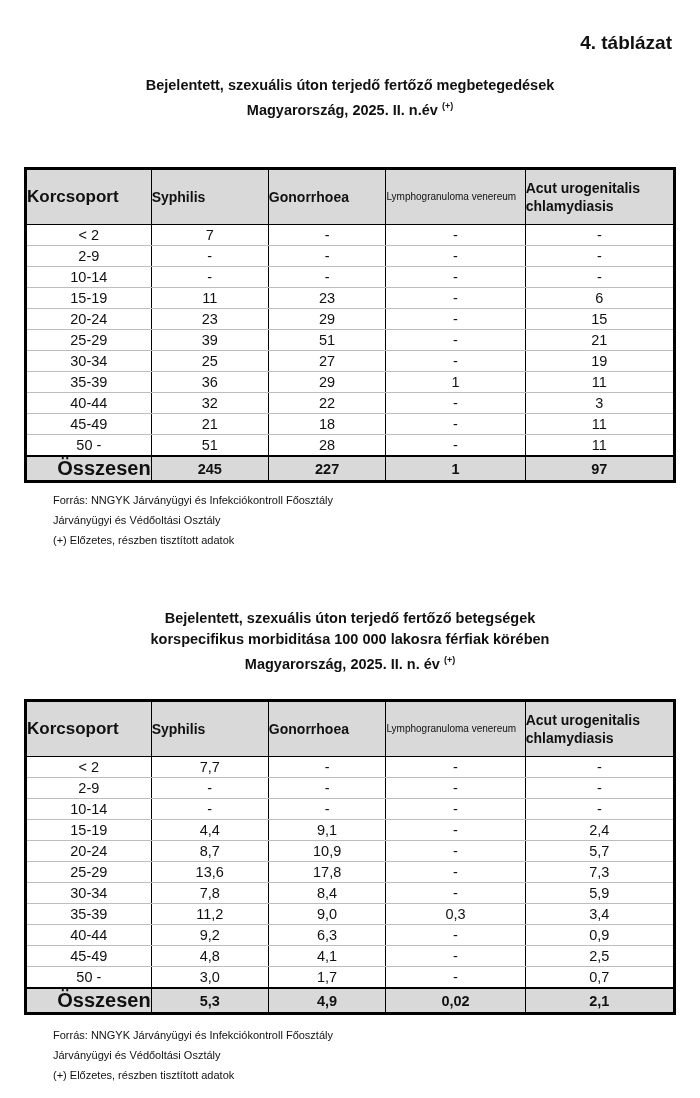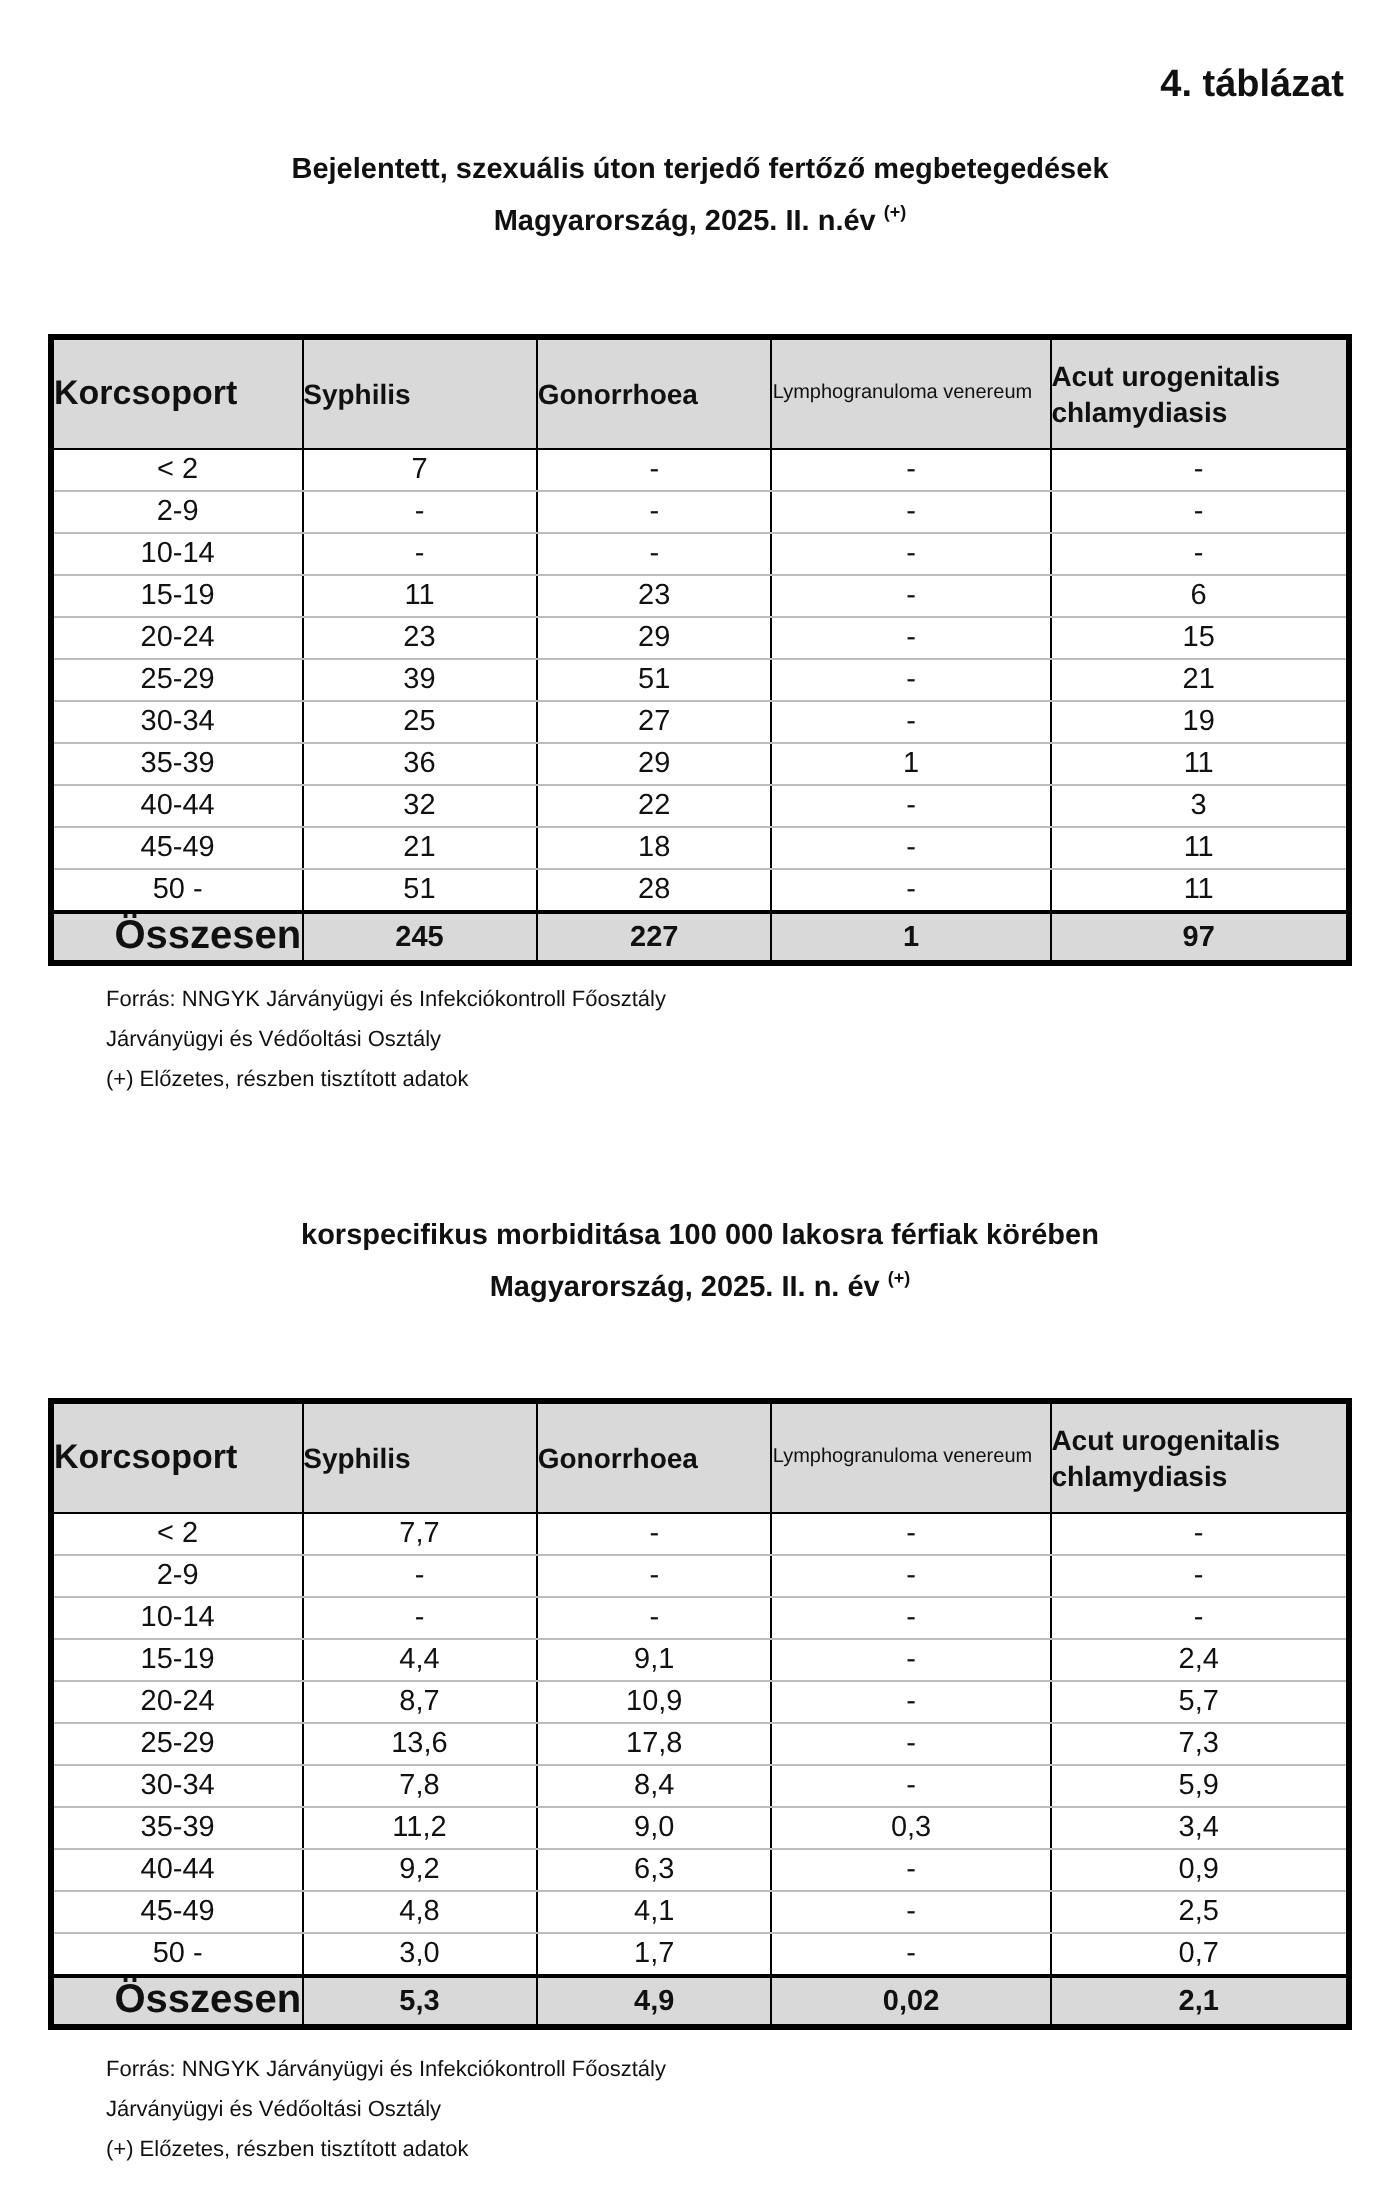--- a/index.html
+++ b/index.html
@@ -166,20 +166,21 @@
     </tbody>
 </table>
 
 <div class="notes" id="notes1">
   <div>Forrás: NNGYK Járványügyi és Infekciókontroll Főosztály</div>
   <div>Járványügyi és Védőoltási Osztály</div>
   <div>(+) Előzetes, részben tisztított adatok</div>
 </div>
 
 <div class="title" id="title2">
+  <div>Bejelentett, szexuális úton terjedő fertőző betegségek</div>
   <div>korspecifikus morbiditása 100 000 lakosra férfiak körében</div>
   <div><span>Magyarország, 2025. II. n. év</span> <sup>(+)</sup></div>
 </div>
 
 <table class="data" id="table2">
   <colgroup>
       <col class="c1">
       <col class="c2">
       <col class="c3">
       <col class="c4">

